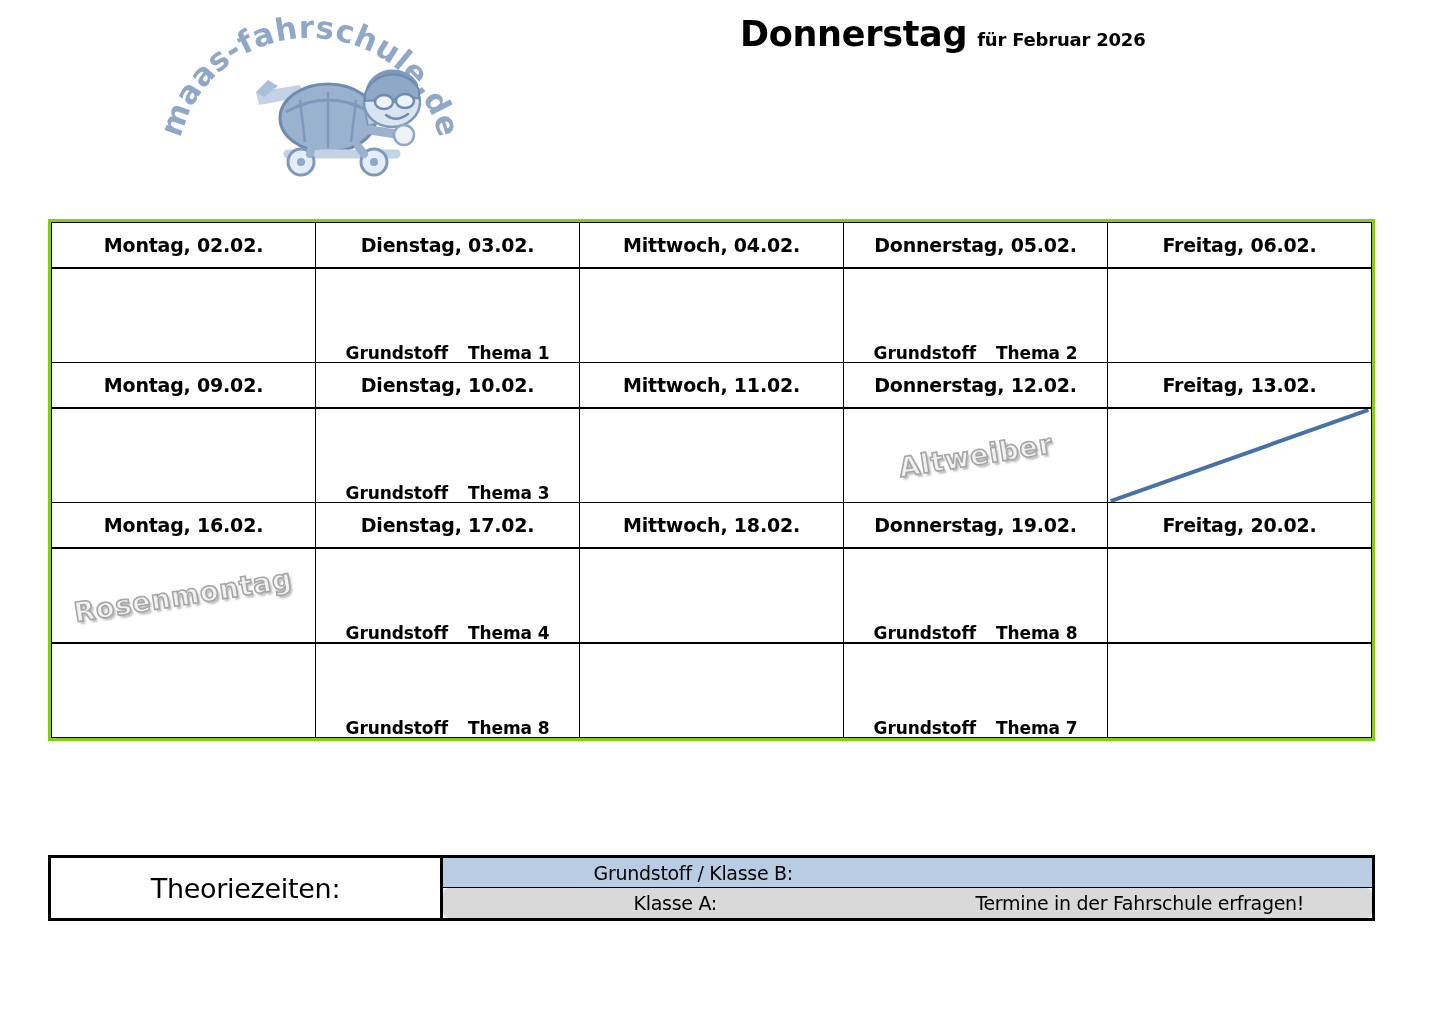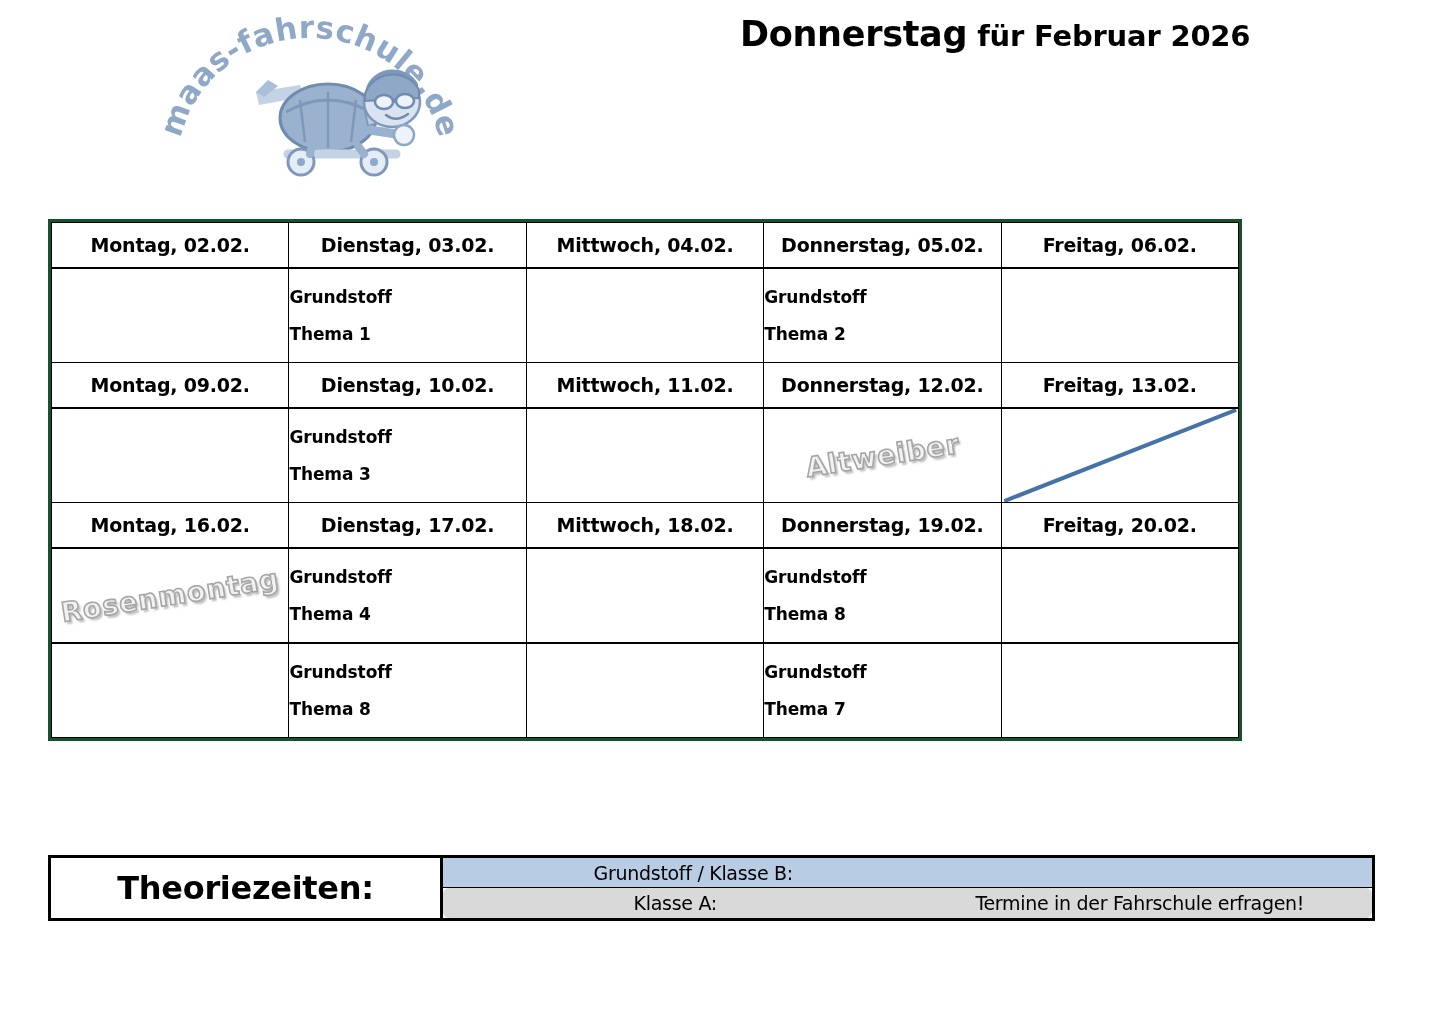--- a/index.html
+++ b/index.html
@@ -46,34 +46,34 @@
   }
   .title-main {
     font-family: "DejaVu Sans", sans-serif;
     font-size: 35px;
     font-weight: bold;
     letter-spacing: -0.3px;
     vertical-align: baseline;
   }
   .title-sub {
     font-family: "DejaVu Sans", sans-serif;
-    font-size: 29px;
+    font-size: 18px;
     font-weight: bold;
     letter-spacing: -0.2px;
     margin-left: 10px;
     vertical-align: baseline;
   }
 
   
   #cal-wrap {
     position: absolute;
     left: 48px;
     top: 219px;
-    width: 1194px;
-    border: 3px solid #14532d;
+    width: 1327px;
+    border: 3px solid #84cc16;
     box-sizing: border-box;
     background: #fff;
   }
   table.cal {
     border-collapse: collapse;
     width: 100%;
     table-layout: fixed;
   }
   table.cal td {
     border: 1px solid #000;
@@ -97,23 +97,23 @@
     height: 93px;
     border-top: 2px solid #000;
   }
   tr.slot-row.first-slot td { border-top: 2px solid #000; }
 
   td.lesson {
     background: #b8cce4;
   }
   .lesson-inner {
     display: flex;
-    flex-direction: column;
+    flex-direction: row;
     justify-content: center;
-    align-items: flex-start;
+    align-items: flex-end;
     height: 93px;
     gap: 20px;
   }
   .lesson-line {
     font-family: "DejaVu Sans", sans-serif;
     font-size: 17px;
     font-weight: bold;
     letter-spacing: -0.1px;
     line-height: 1;
   }
@@ -166,22 +166,22 @@
     flex: 0 0 392px;
     display: flex;
     align-items: center;
     justify-content: center;
     background: #fff;
     border-right: 3px solid #000;
     box-sizing: border-box;
   }
   #times-label .txt {
     font-family: "DejaVu Sans", sans-serif;
-    font-size: 32px;
-    font-weight: bold;
+    font-size: 27px;
+    font-weight: normal;
     letter-spacing: -0.3px;
   }
   #times-rows {
     flex: 1 1 auto;
     display: flex;
     flex-direction: column;
   }
   .trow {
     flex: 1 1 50%;
     display: flex;

